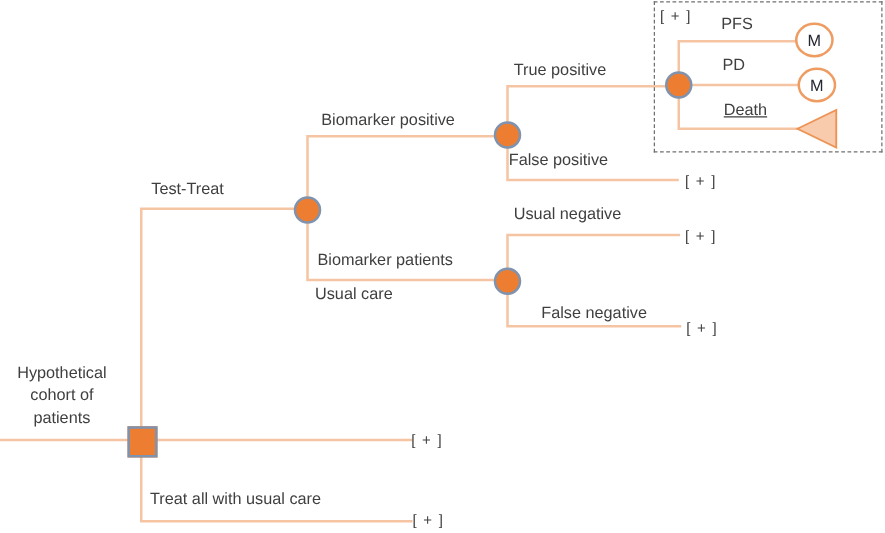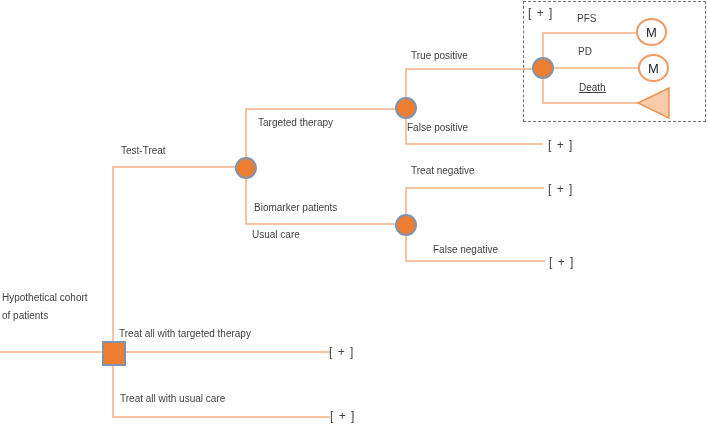--- a/index.html
+++ b/index.html
@@ -3,21 +3,21 @@
 <meta charset="utf-8">
 <style>
   html,body{margin:0;padding:0;background:#fff;}
   .stage{
     position:relative;width:708px;height:426px;background:#ffffff;overflow:hidden;
     font-family:"Liberation Sans",sans-serif;
   }
   svg.connectors{position:absolute;left:0;top:0;}
   svg.connectors path{stroke:#F5C4A2;stroke-width:2;fill:none;}
   svg.connectors polygon{fill:#F8CBAD;stroke:#ED9455;stroke-width:1.5;}
-  .lbl{position:absolute;font-size:10px;color:#3F3F3F;white-space:nowrap;line-height:15px;}
+  .lbl{position:absolute;font-size:13px;color:#3F3F3F;white-space:nowrap;line-height:15px;}
   .wrap{white-space:normal;line-height:18px;}
   .marker{position:absolute;font-size:12px;color:#3F3F3F;white-space:nowrap;letter-spacing:1px;}
   .chance{position:absolute;width:22px;height:22px;box-sizing:border-box;
     border:2px solid #8093AE;border-radius:50%;background:#ED7D31;}
   .decision{position:absolute;left:102px;top:341px;width:24px;height:25px;box-sizing:border-box;
     border:2px solid #8093AE;background:#ED7D31;}
   .mstate{position:absolute;width:31px;height:28px;box-sizing:border-box;border:2px solid #EE9C62;
     border-radius:50%;background:#fff;display:flex;align-items:center;justify-content:center;
     font-size:13px;color:#242830;}
   .dashedbox{position:absolute;left:523px;top:1px;width:183px;height:121px;box-sizing:border-box;
@@ -52,33 +52,32 @@
   <div class="chance" style="left:395px;top:214px;"></div>
   <div class="chance" style="left:532px;top:57px;"></div>
 
   <div class="mstate" style="left:636px;top:18px;">
     <span>M</span>
   </div>
   <div class="mstate" style="left:638px;top:54px;">
     <span>M</span>
   </div>
 
-  <div class="lbl wrap" style="left:2px;top:289px;width:95px;">Hypothetical cohort of patients</div>
+  <div class="lbl wrap" style="left:2px;top:289px;width:95px;text-align:center;">Hypothetical cohort of patients</div>
 
   <div class="lbl" style="left:121px;top:143px;">Test-Treat</div>
-  <div class="lbl" style="left:119px;top:326px;">Treat all with targeted therapy</div>
   <div class="lbl" style="left:120px;top:391px;">Treat all with usual care</div>
 
-  <div class="lbl" style="left:258px;top:115px;">Targeted therapy</div>
+  <div class="lbl" style="left:257px;top:88px;">Biomarker positive</div>
   <div class="lbl" style="left:254px;top:200px;">Biomarker patients</div>
   <div class="lbl" style="left:252px;top:227px;">Usual care</div>
 
   <div class="lbl" style="left:411px;top:48px;">True positive</div>
   <div class="lbl" style="left:407px;top:120px;">False positive</div>
-  <div class="lbl" style="left:411px;top:163px;">Treat negative</div>
+  <div class="lbl" style="left:411px;top:163px;">Usual negative</div>
   <div class="lbl" style="left:409px;top:242px;margin-left:24px;">False negative</div>
 
   <div class="lbl" style="left:577px;top:11px;">PFS</div>
   <div class="lbl" style="left:578px;top:44px;text-align:center;">PD</div>
   <div class="lbl" style="left:579px;top:80px;text-decoration:underline;">Death</div>
 
   <div class="marker" style="left:528px;top:6px;">[ + ]</div>
   <div class="marker" style="left:548px;top:138px;">[ + ]</div>
   <div class="marker" style="left:548px;top:182px;">[ + ]</div>
   <div class="marker" style="left:549px;top:255px;">[ + ]</div>

